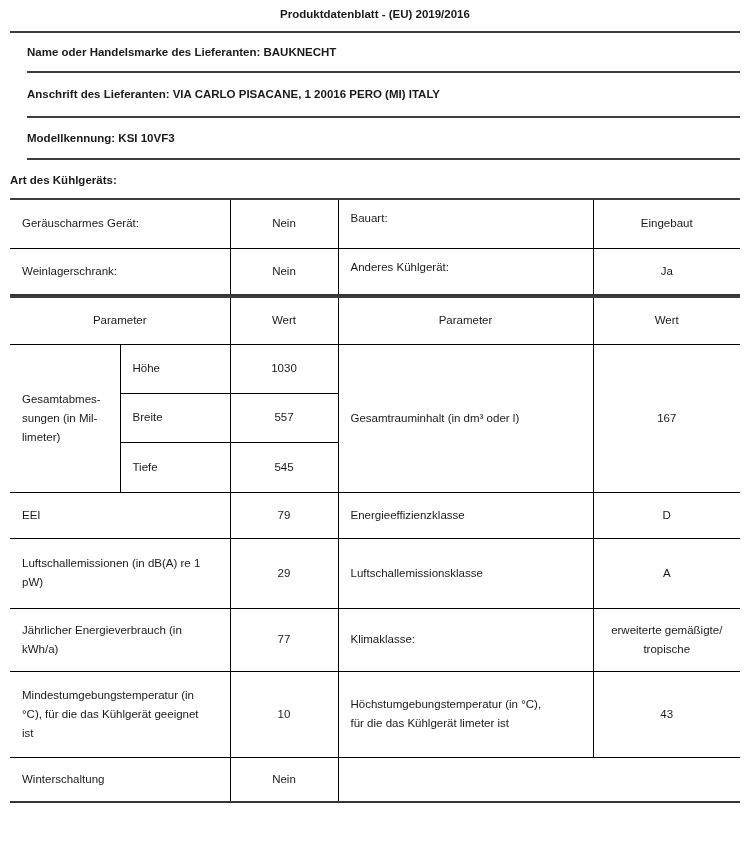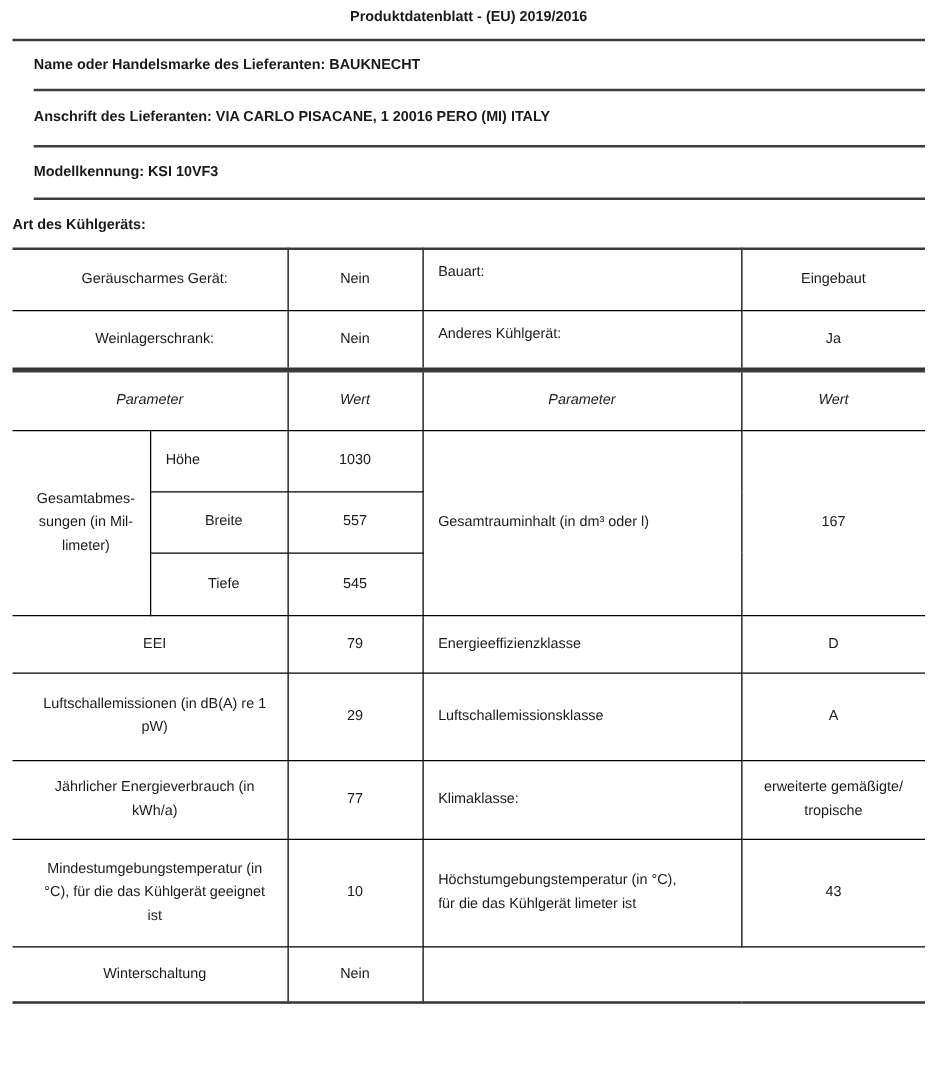--- a/index.html
+++ b/index.html
@@ -50,36 +50,35 @@
     border-right: none;
   }
   td {
     border: 1px solid #000;
     vertical-align: middle;
     padding: 4px 4px 4px 12px;
     line-height: 19px;
     white-space: pre-line;
     font-size: 11.5px;
   }
-  td:first-child { border-left: 0; text-align: center; }
+  td:first-child { border-left: 0; }
   td:last-child  { border-right: 0; margin-left: 43px; }
   td.val {
     text-align: center;
     padding: 4px 3px;
   }
   
   .type-table td.p2 {
     vertical-align: top;
     padding-top: 9px;
   }
   
   .general-table tr.hdr td {
     text-align: center;
     padding: 8px 3px;
-    font-style: italic;
   }
 </style>
 </head>
 <body>
 
 <div class="page">
 
   <div class="doc-title">Produktdatenblatt - (EU) 2019/2016</div>
 
   <div class="meta-line meta-name">Name oder Handelsmarke des Lieferanten: BAUKNECHT</div>

